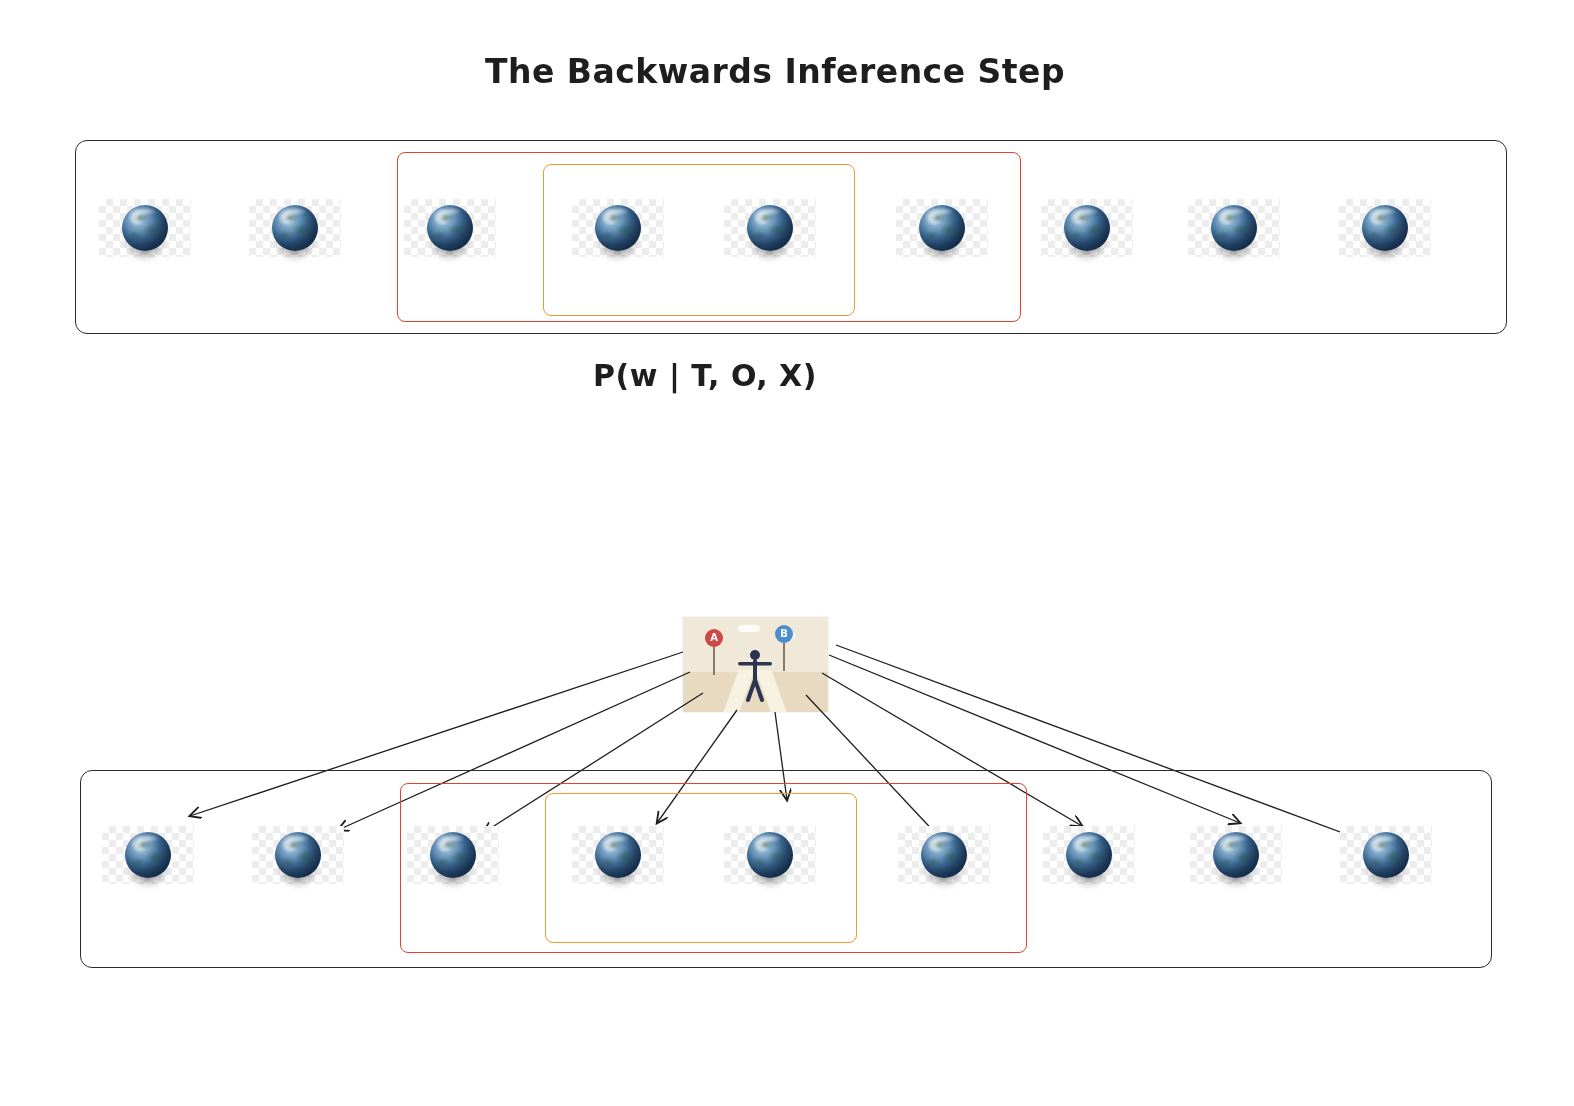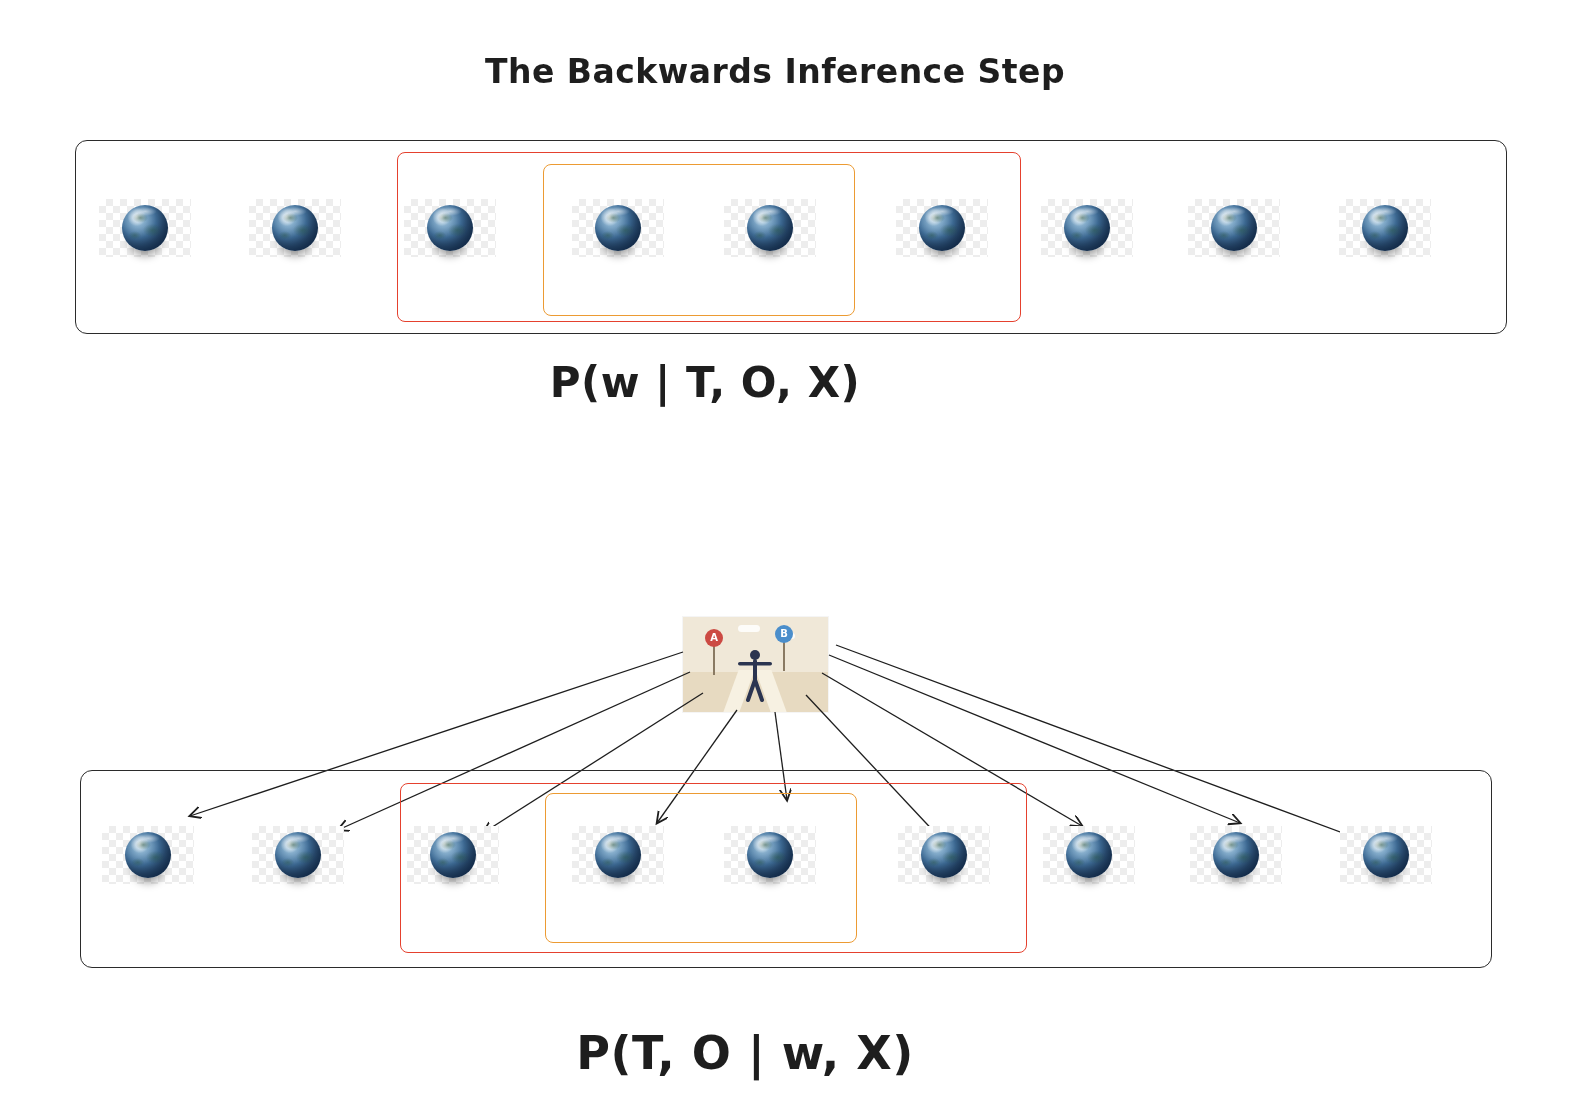--- a/index.html
+++ b/index.html
@@ -9,21 +9,21 @@
   }
   .hand{letter-spacing:.5px;}
   .section-title{
     position:absolute;text-align:center;font-size:33px;font-weight:600;white-space:nowrap;
   }
   #backwards-title{left:160px;width:1230px;top:52px;}
   #forwards-title{left:0px;width:1490px;top:548px;}
   .formula{
     position:absolute;text-align:center;white-space:nowrap;font-weight:600;
   }
-  #backwards-formula{left:400px;width:610px;top:358px;font-size:42px;}
+  #backwards-formula{left:400px;width:610px;top:358px;font-size:30px;}
   #forwards-formula{left:440px;width:610px;top:1026px;font-size:46px;}
 
   .outer-box{
     position:absolute;border:1.6px solid var(--outer-stroke);border-radius:12px;background:transparent;
   }
   #backwards-outer{left:75px;top:140px;width:1430px;height:192px;}
   #forwards-outer{left:80px;top:770px;width:1410px;height:196px;}
 
   .red-box{
     position:absolute;border:1.6px solid var(--red-stroke);border-radius:8px;
@@ -135,21 +135,20 @@
       <line x1="806" y1="695" x2="940" y2="838" marker-end="url(#arrowhead)"></line>
       <line x1="822" y1="673" x2="1082" y2="826" marker-end="url(#arrowhead)"></line>
       <line x1="829" y1="655" x2="1240" y2="823" marker-end="url(#arrowhead)"></line>
       <line x1="836" y1="645" x2="1378" y2="846" marker-end="url(#arrowhead)"></line>
     </svg>
 
   <div id="forwards-outer" class="outer-box"></div>
   <div id="forwards-red" class="red-box"></div>
   <div id="forwards-orange" class="orange-box"></div>
 
-  <div id="forwards-formula" class="formula hand">P(T, O | w, X)</div>
 
 <div class="globe-cell" style="left: 99px; top: 199px;">
       <div class="globe"></div>
     </div>
     <div class="globe-cell" style="left: 249px; top: 199px;">
       <div class="globe"></div>
     </div>
     <div class="globe-cell" style="left: 404px; top: 199px;">
       <div class="globe"></div>
     </div>

